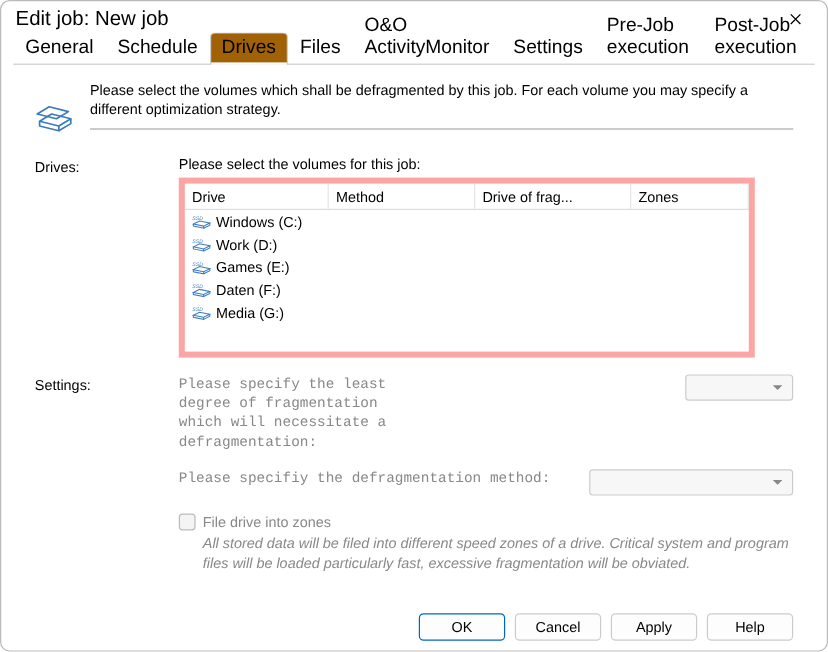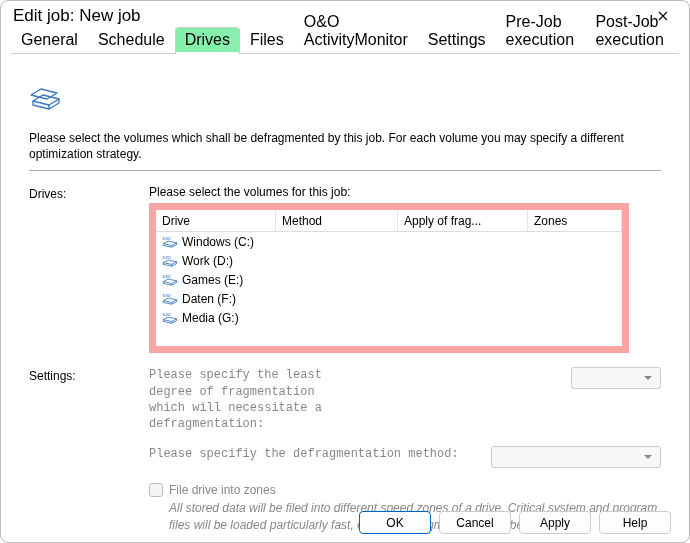--- a/index.html
+++ b/index.html
@@ -45,21 +45,21 @@
     font-size: 16px;
     color: #000;
     cursor: pointer;
     border: 1px solid transparent;
     border-bottom: none;
     position: relative;
   }
   .tab.active {
     border-color: #ccc;
     border-radius: 4px 4px 0 0;
-    background: #86efac;
+    background: #a16207;
     z-index: 2;
   }
   .tab.active::after {
     content: '';
     position: absolute;
     left: 0; right: 0; bottom: -1px;
     height: 2px;
     background: #fff;
   }
   .tab-body-border {
@@ -71,21 +71,20 @@
     z-index: 1;
     pointer-events: none;
   }
   .content {
     padding: 10px 28px 0 28px;
   }
   .intro-row {
     display: flex;
     gap: 10px;
     align-items: flex-start;
-    flex-direction: column;
   }
   .intro-icon {
     width: 36px;
     flex: none;
     padding-top: 20px;
   }
   .intro-text {
     flex: 1;
     padding-top: 4px;
     line-height: 1.35;
@@ -104,21 +103,21 @@
     flex: none;
     padding-top: 2px;
   }
   .section-body {
     flex: 1;
   }
   .table-prompt {
     margin-bottom: 4px;
   }
   .drives-table {
-    border: 7px solid #fca5a5;
+    border: 5px solid #fca5a5;
     width: 480px;
     height: 150px;
     background: #fff;
   }
   .dt-header {
     display: flex;
     border-bottom: 1px solid #ddd;
     height: 22px;
     align-items: center;
   }
@@ -201,21 +200,21 @@
   .checkbox-desc {
     color: #888;
     line-height: 1.35;
     margin-top: 2px;
     padding-left: 20px;
     font-style: italic;
   }
   .button-bar {
     position: absolute;
     bottom: 8px;
-    right: 18px;
+    right: 28px;
     display: flex;
     gap: 8px;
   }
   .btn {
     width: 72px;
     height: 23px;
     border: 1px solid #ccc;
     border-radius: 4px;
     background: #fdfdfd;
     font-size: 12px;
@@ -271,21 +270,21 @@
   </div>
 
   <div class="section">
     <div class="section-label">Drives:</div>
     <div class="section-body">
       <div class="table-prompt">Please select the volumes for this job:</div>
       <div class="drives-table">
         <div class="dt-header">
           <div class="col col-drive">Drive</div>
           <div class="col col-method">Method</div>
-          <div class="col col-frag">Apply of frag...</div>
+          <div class="col col-frag">Drive of frag...</div>
           <div class="col col-zones">Zones</div>
         </div>
         <div id="drives-body">
             <div class="dt-row">
               <div class="col col-drive">
                 <svg class="drive-icon" viewBox="0 0 18 14">
                   <text x="0" y="5" font-size="5" fill="#3a7abf" font-style="italic">SSD</text>
                   <g fill="none" stroke="#3a7abf" stroke-width="1">
                     <path d="M1 9 L7 6 L17 8 L11 11 Z"></path>
                     <path d="M1 9 L1 11 L11 13 L11 11"></path>

